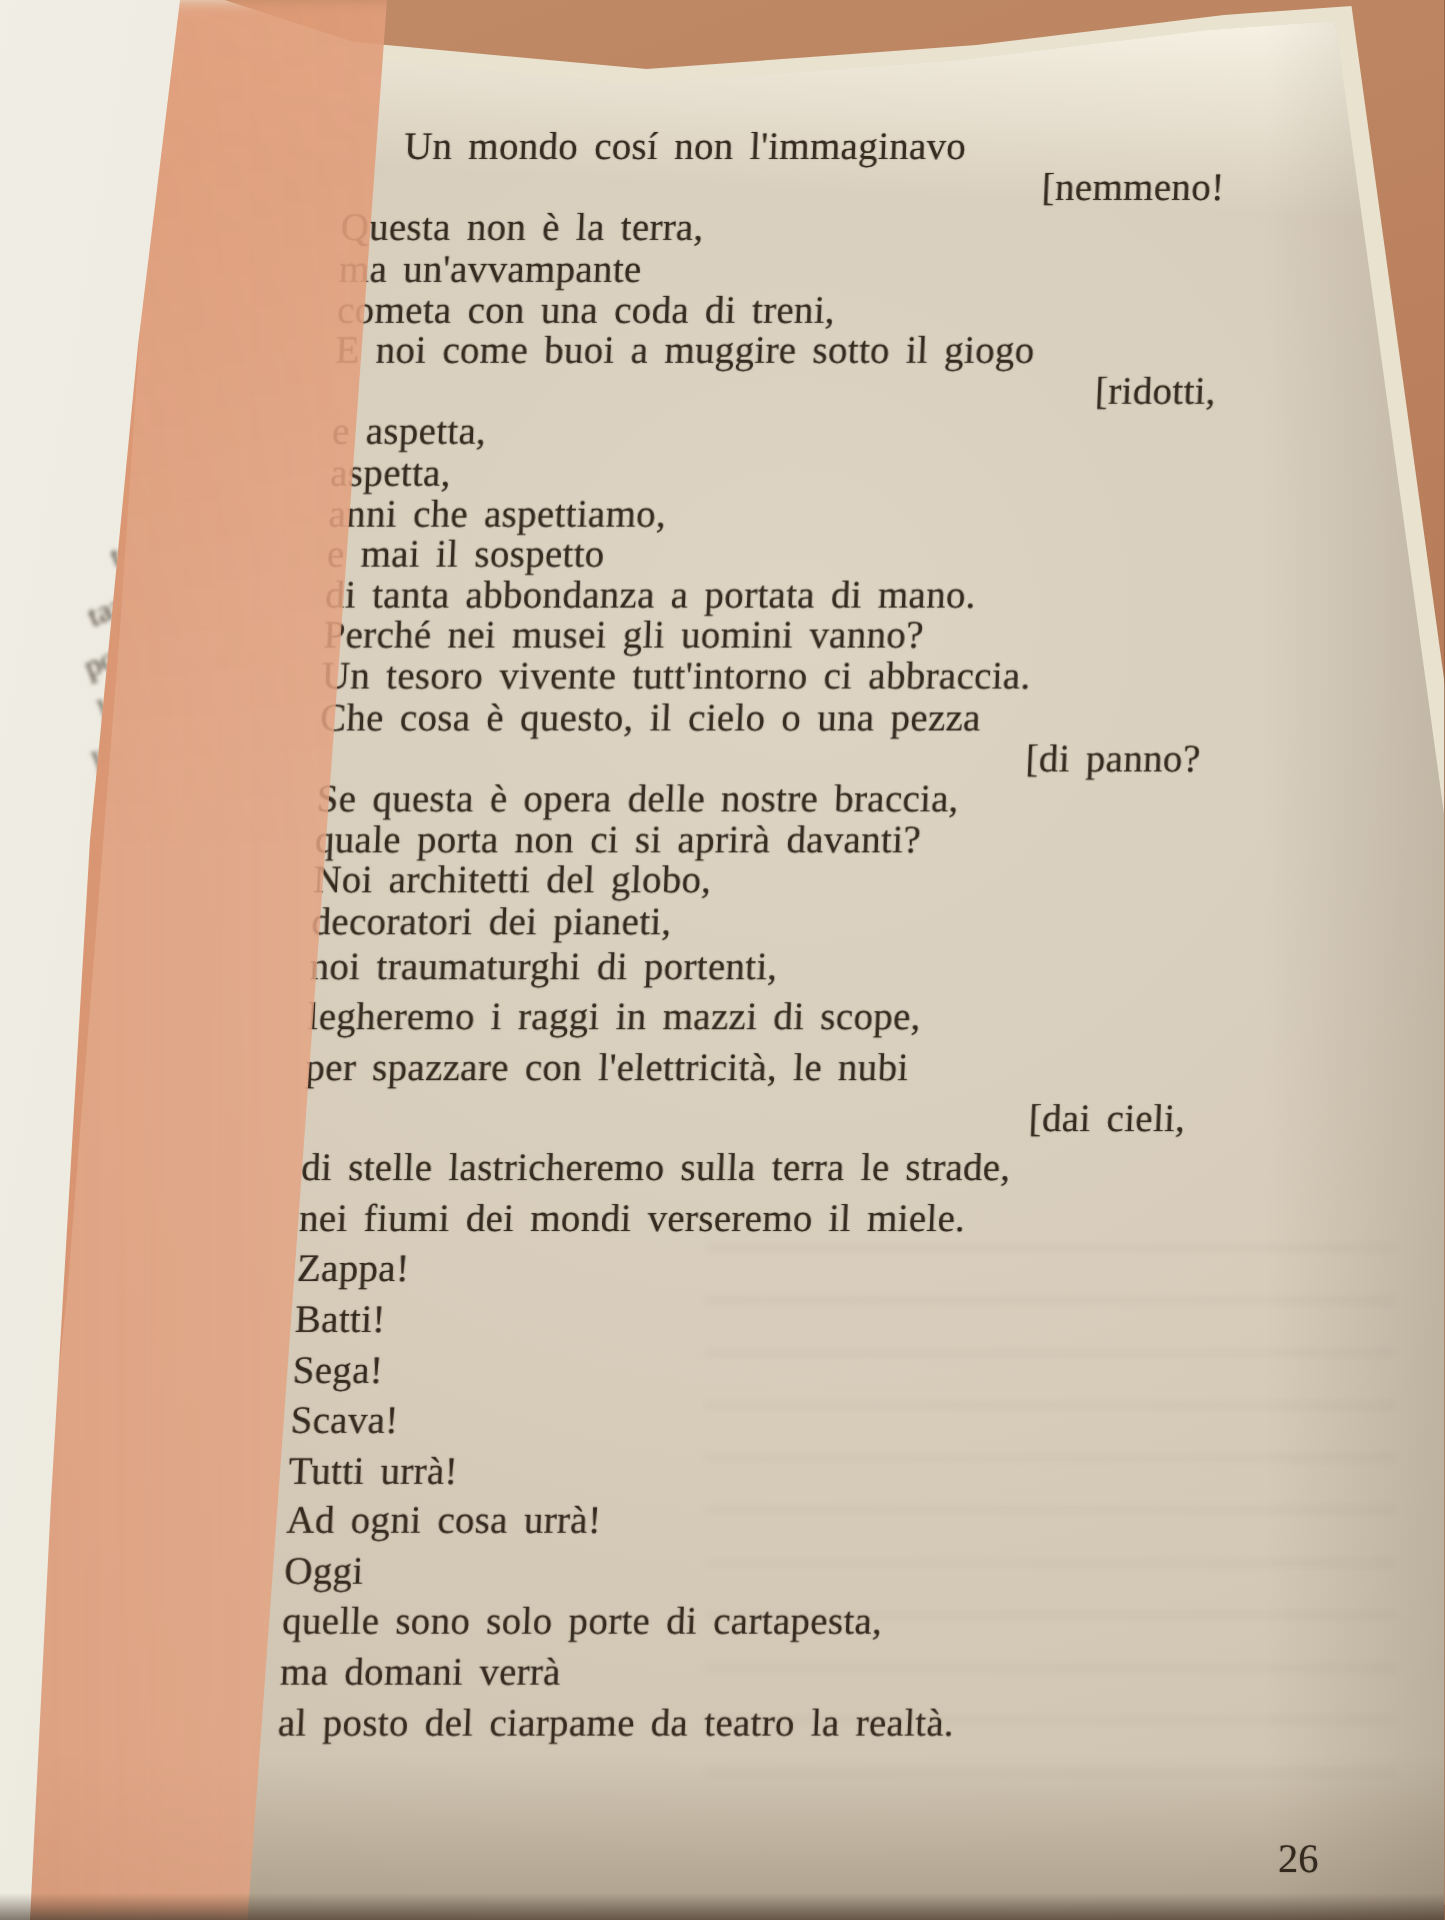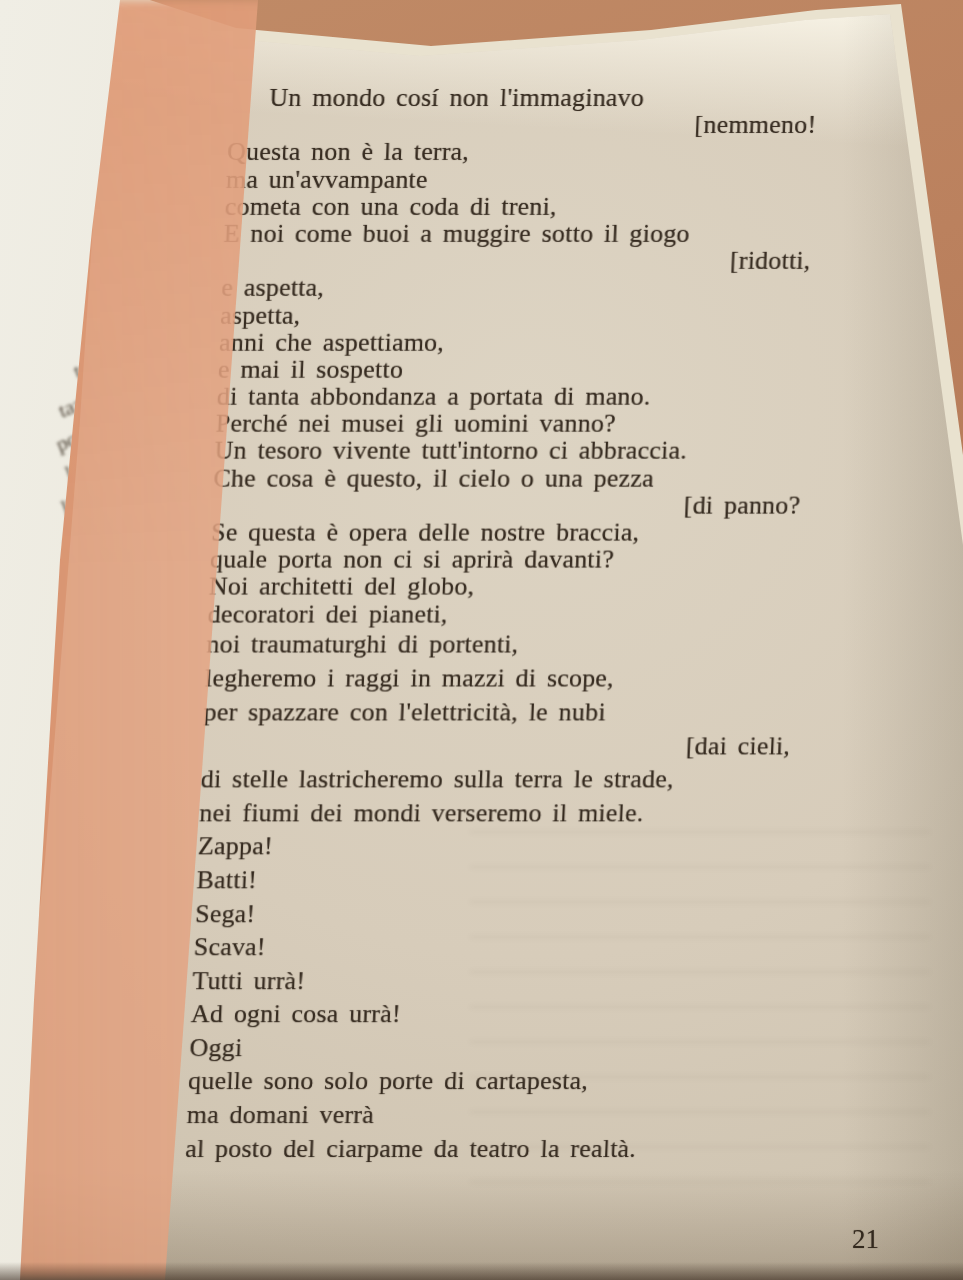--- a/index.html
+++ b/index.html
@@ -137,21 +137,21 @@
         <div class="poem-line">Sega!</div>
         <div class="poem-line">Scava!</div>
         <div class="poem-line">Tutti urrà!</div>
         <div class="poem-line">Ad ogni cosa urrà!</div>
         <div class="poem-line">Oggi</div>
         <div class="poem-line">quelle sono solo porte di cartapesta,</div>
         <div class="poem-line">ma domani verrà</div>
         <div class="poem-line">al posto del ciarpame da teatro la realtà.</div>
       </div>
 
-    <div class="page-number">21</div>
+    <div class="page-number">26</div>
   </div>
 
   <div class="gutter"></div>
 
   <div class="left-page">
     <div class="frag-group" id="frag-group-1">
 
     <div class="frag">to nel</div>
         <div class="frag">tazione</div>
         <div class="frag">poca »,</div>

